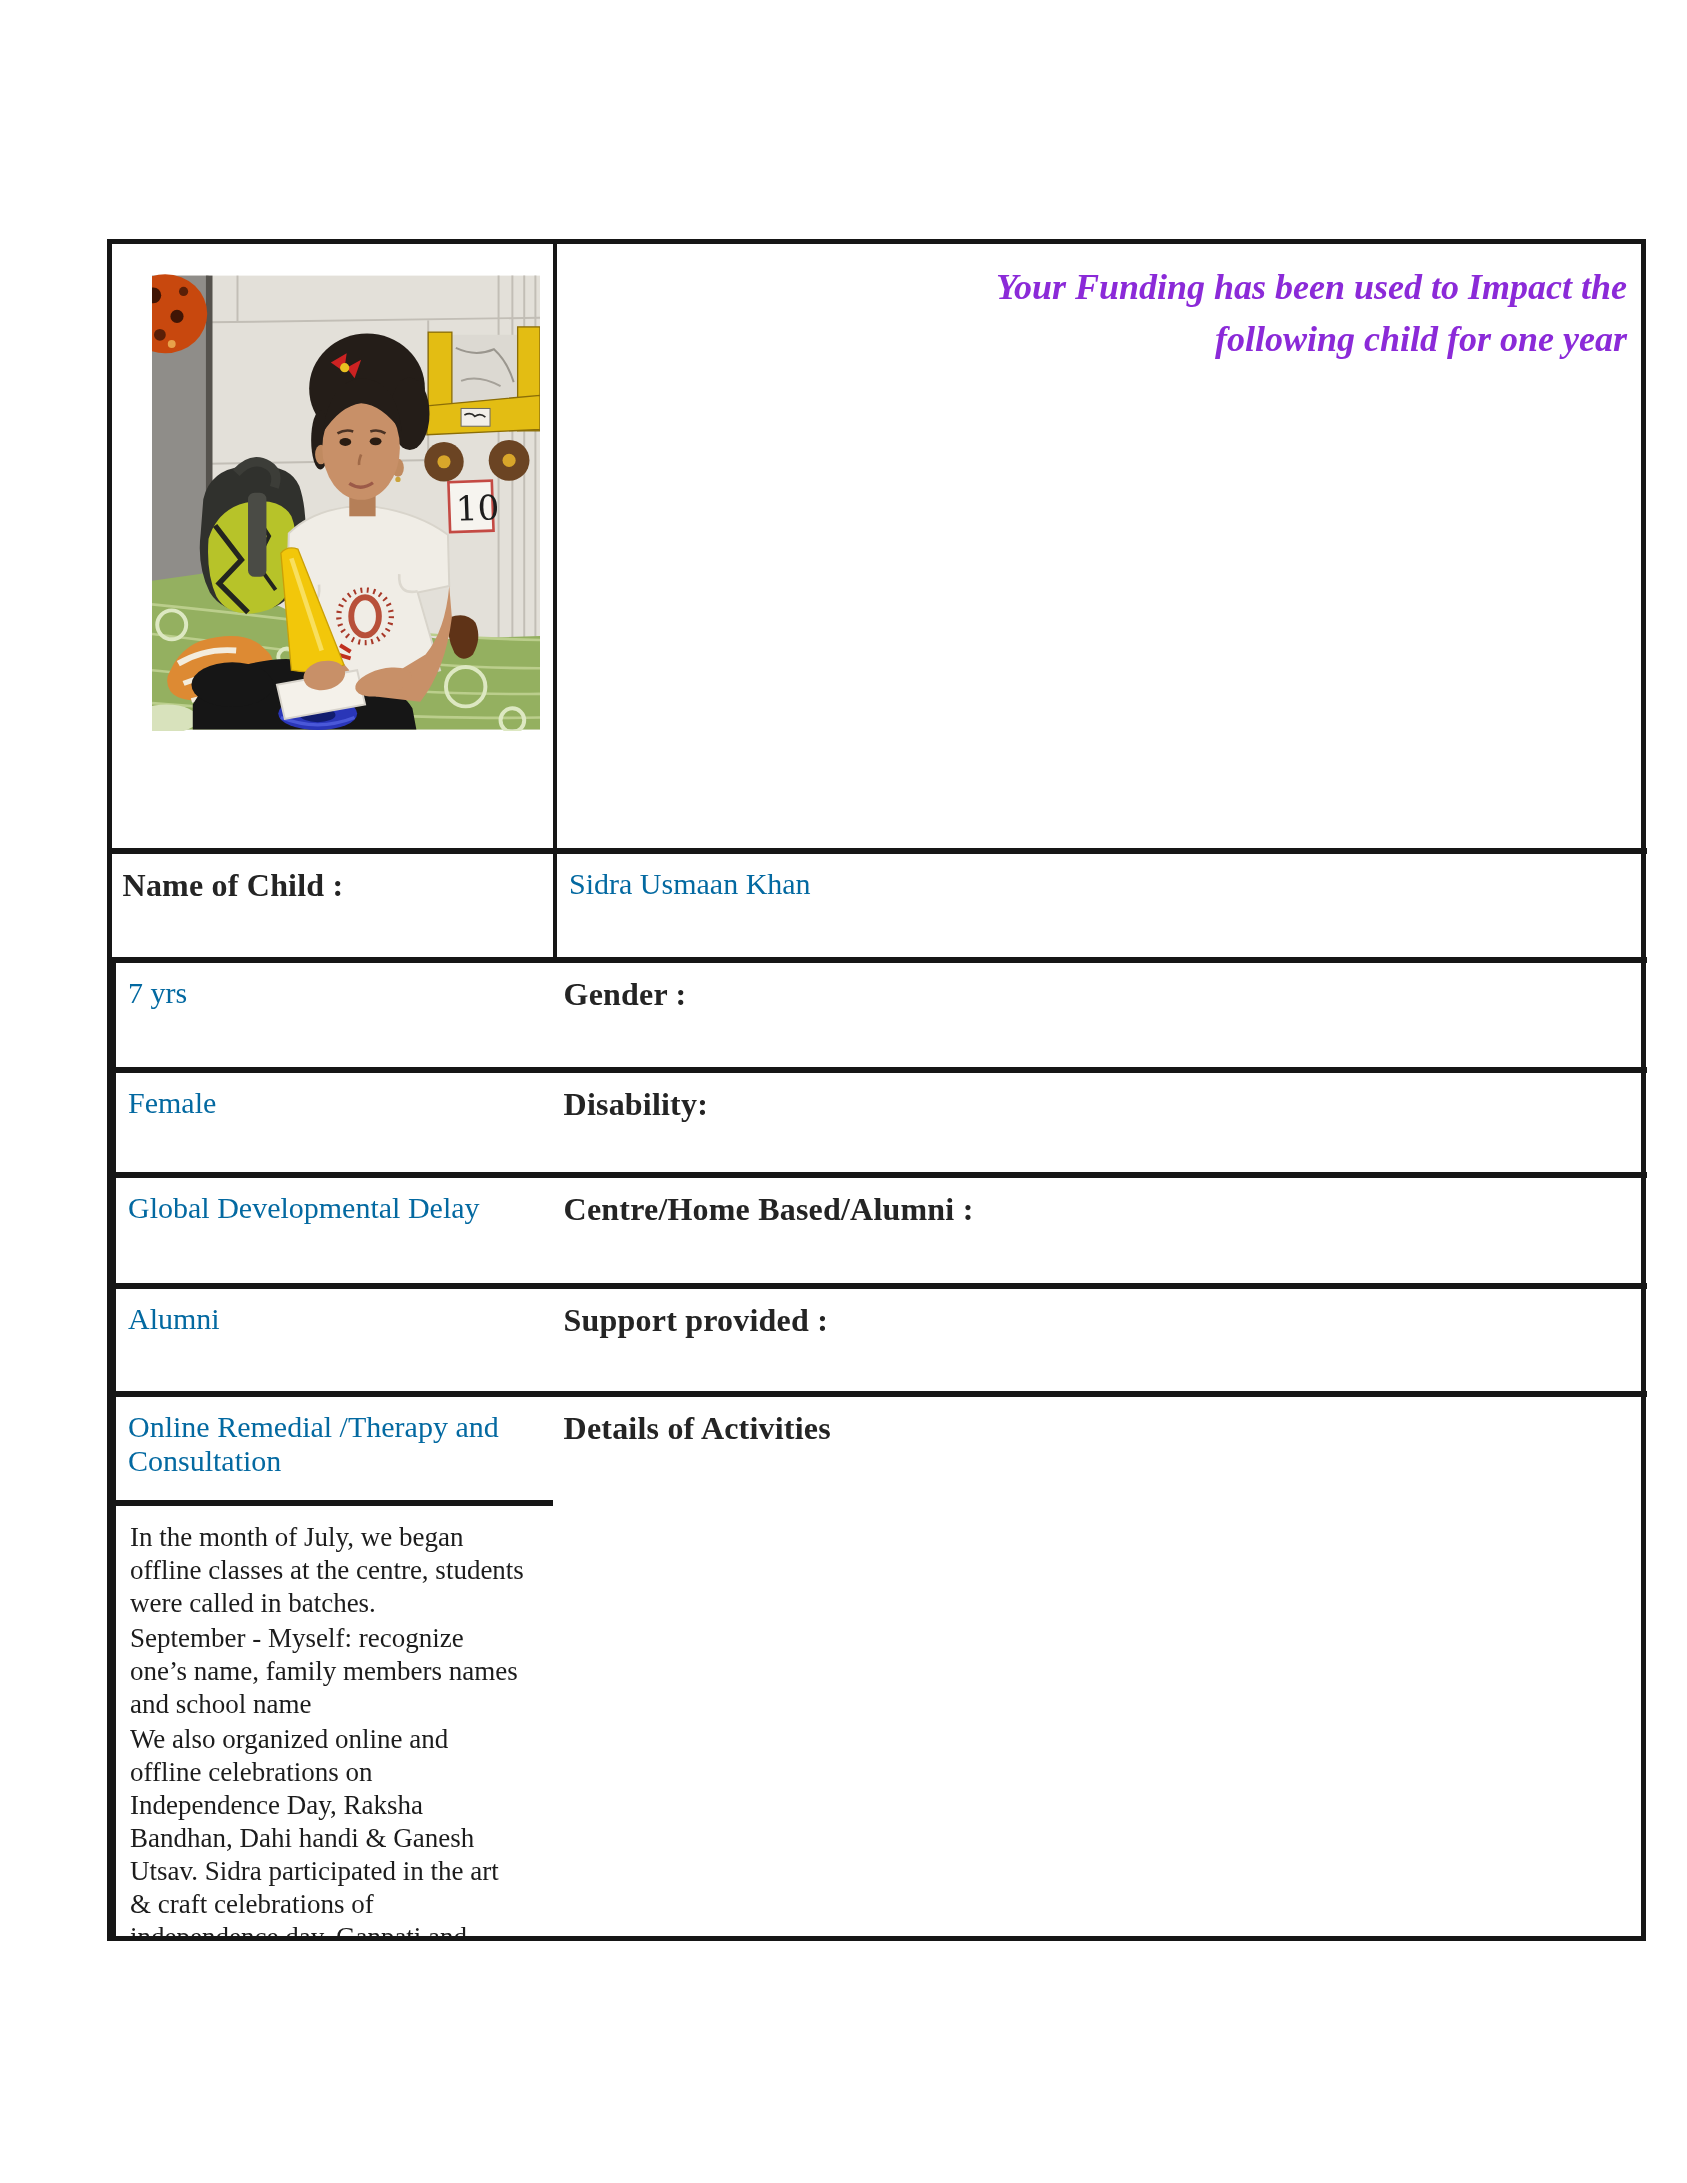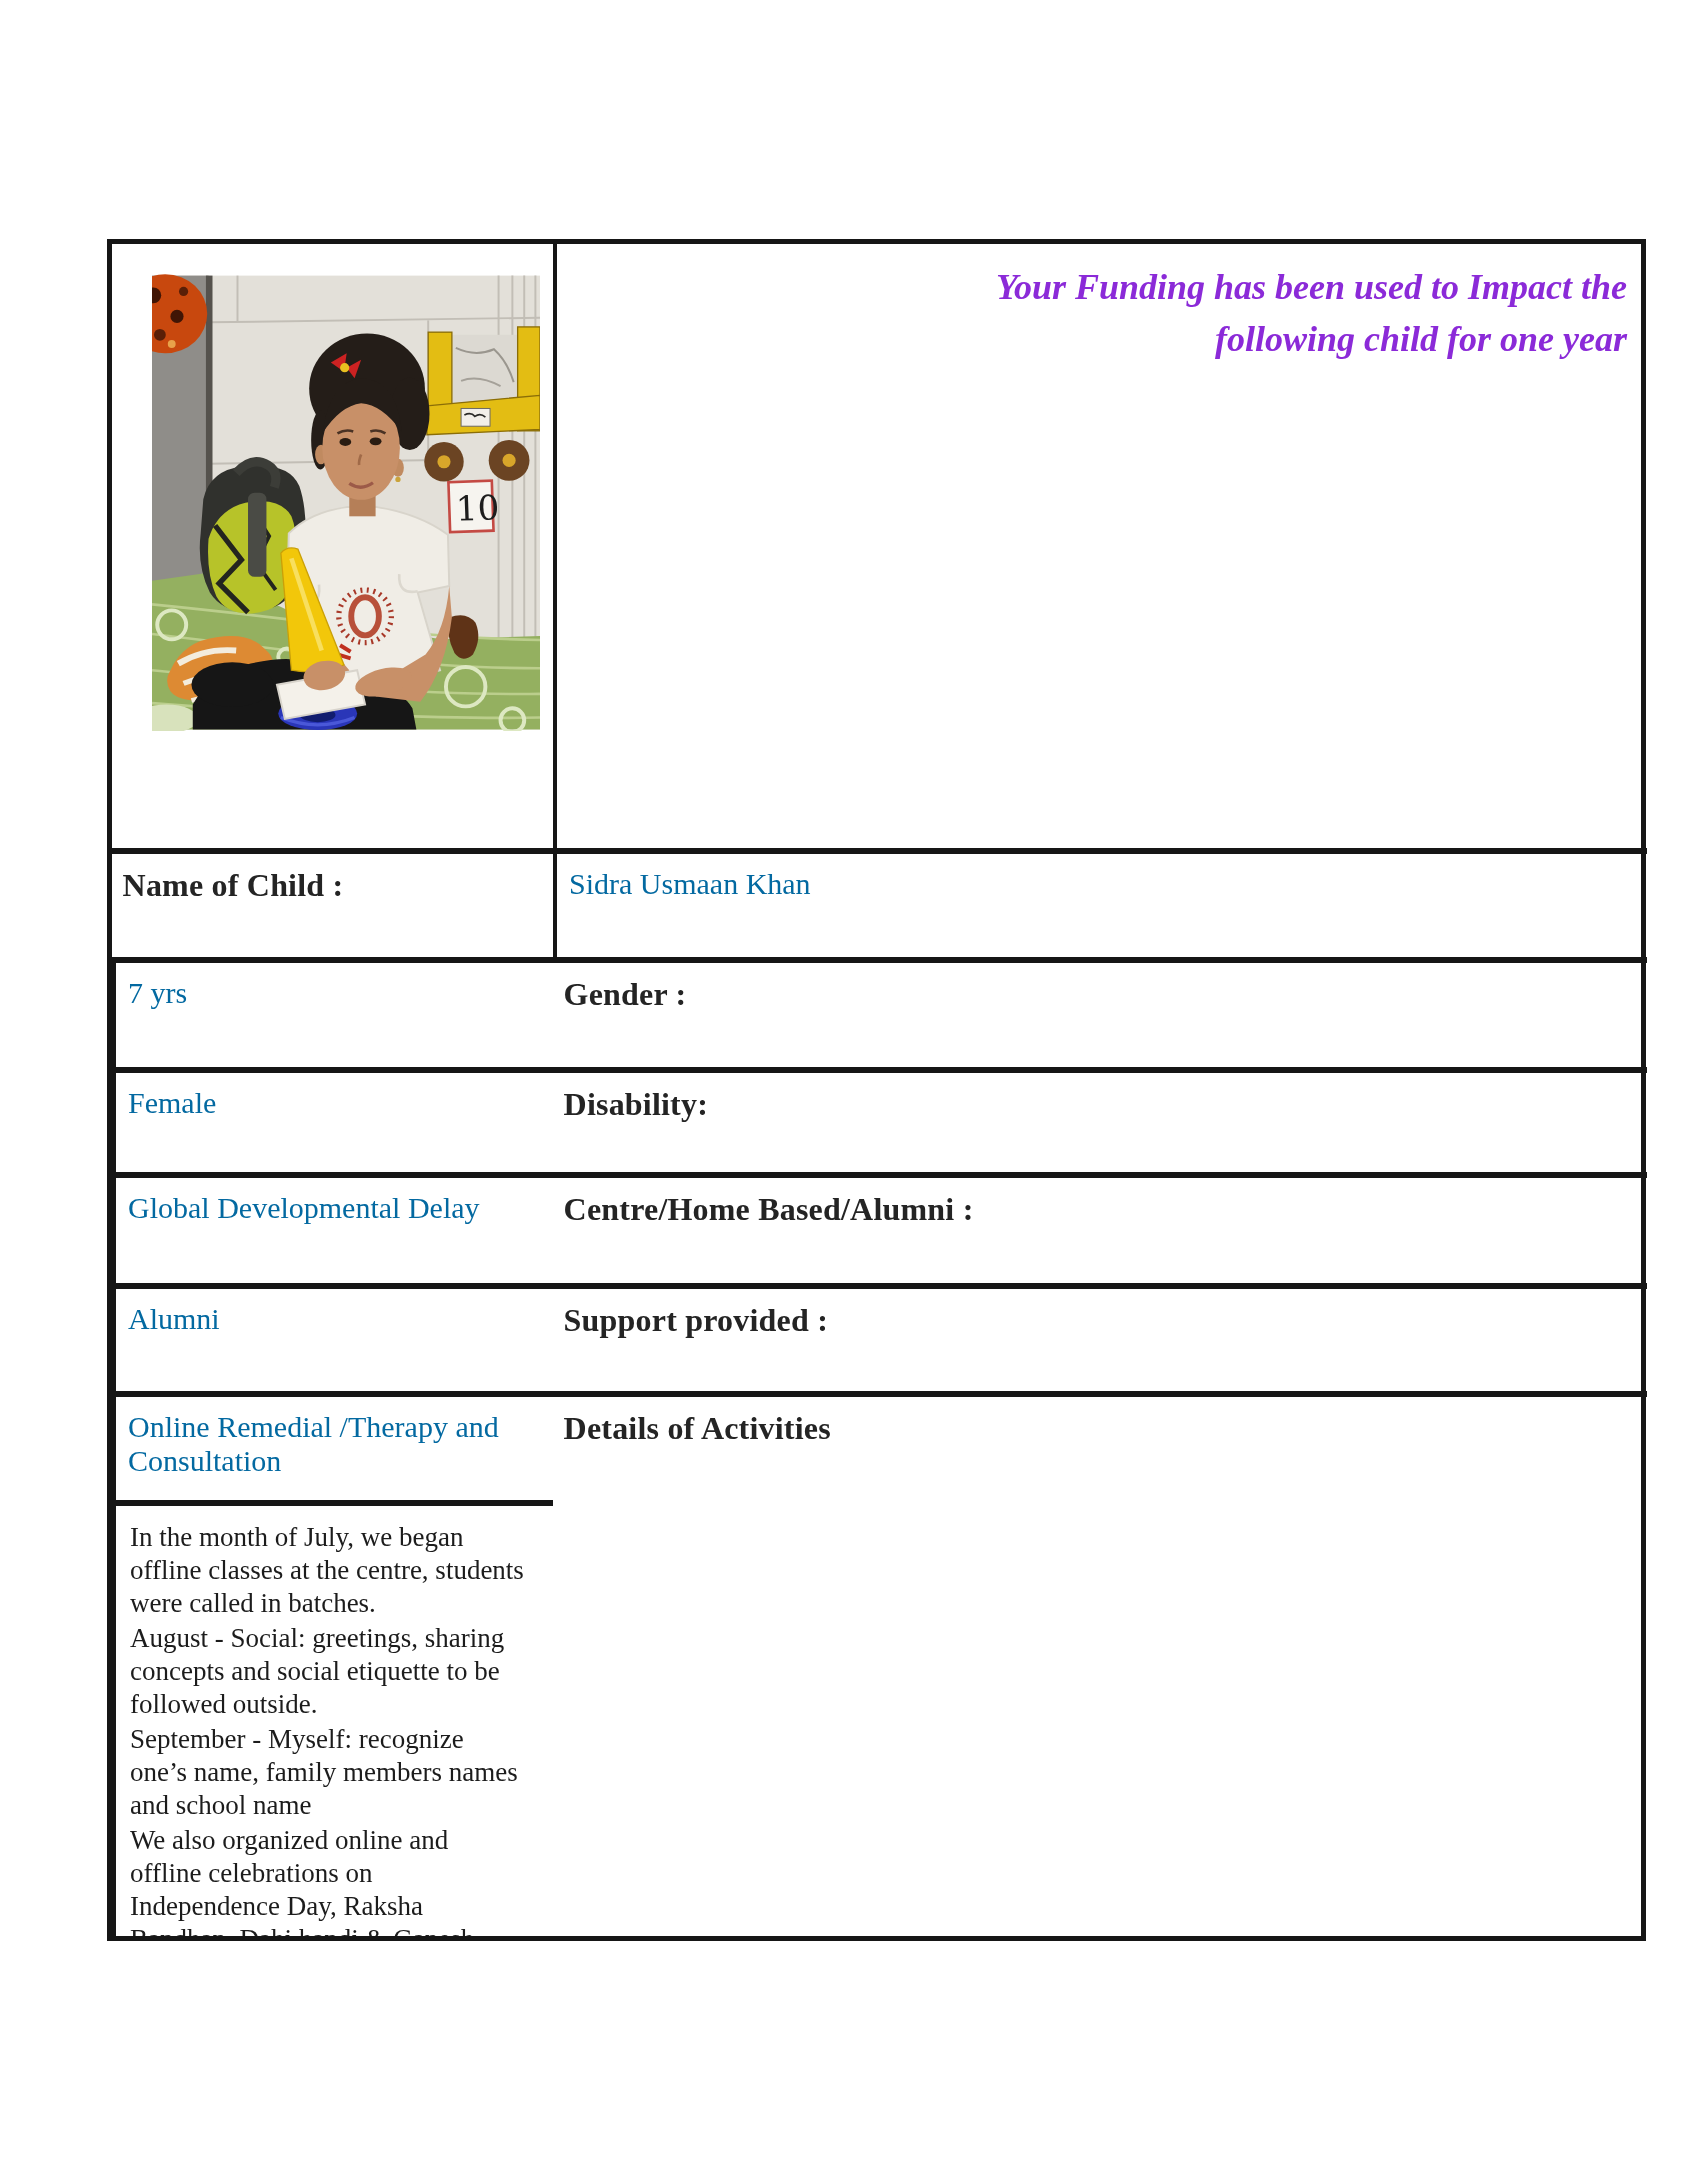--- a/index.html
+++ b/index.html
@@ -229,20 +229,19 @@
 
     <div class="cell rline label-cell">Centre/Home Based/Alumni :</div>
     <div class="cell rline col2 value-cell">Alumni</div>
 
     <div class="cell rline label-cell">Support provided :</div>
     <div class="cell rline col2 value-cell">Online Remedial /Therapy and Consultation</div>
 
     <div class="cell rline label-cell">Details of Activities</div>
     <div class="cell rline col2 details-cell">
       <p>In the month of July, we began offline classes at the centre, students were called in batches.</p>
-      <p>August - Social: greetings, sharing concepts and social etiquette to be followed outside.</p>
       <p>September - Myself: recognize one’s name, family members names and school name</p>
       <p>We also organized online and offline celebrations on Independence Day, Raksha Bandhan, Dahi handi &amp; Ganesh Utsav. Sidra participated in the art &amp; craft celebrations of independence day, Ganpati and Dahi handi. Towards August end she was enrolled at Save the Children India, online activities of the school began in September onwards, Sangharsh continued to support her with online classes of her school.</p>
     </div>
 
   </div>
 </div>
 
 
 </body></html>

